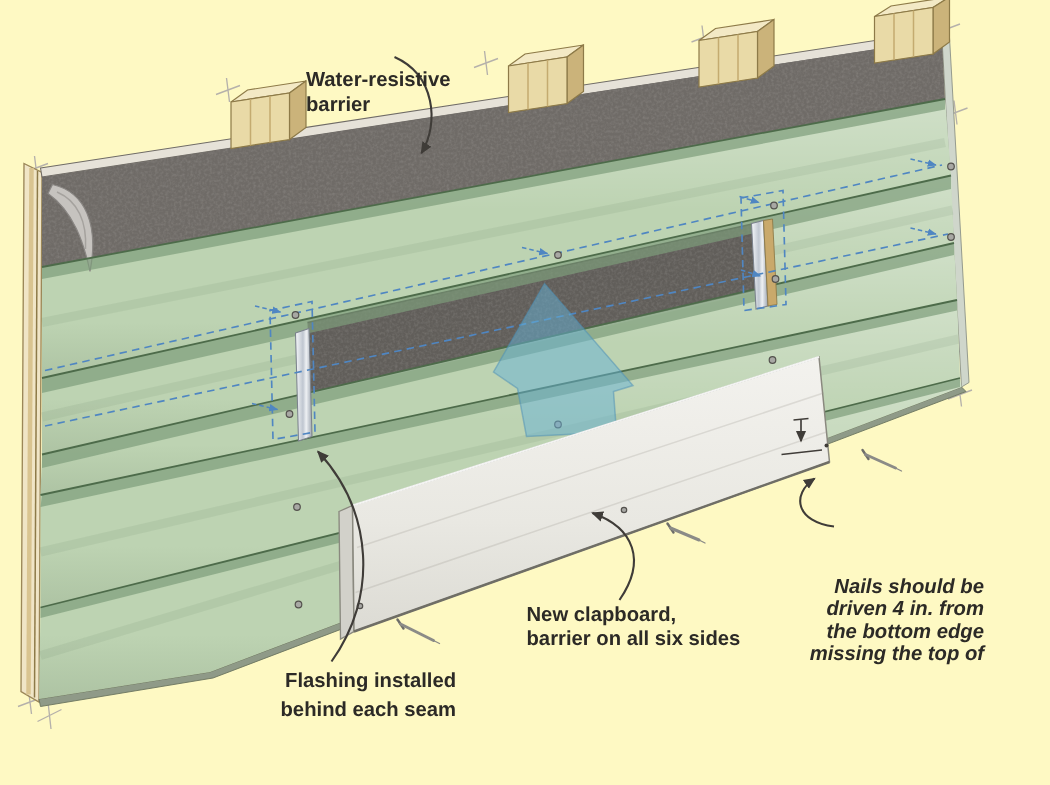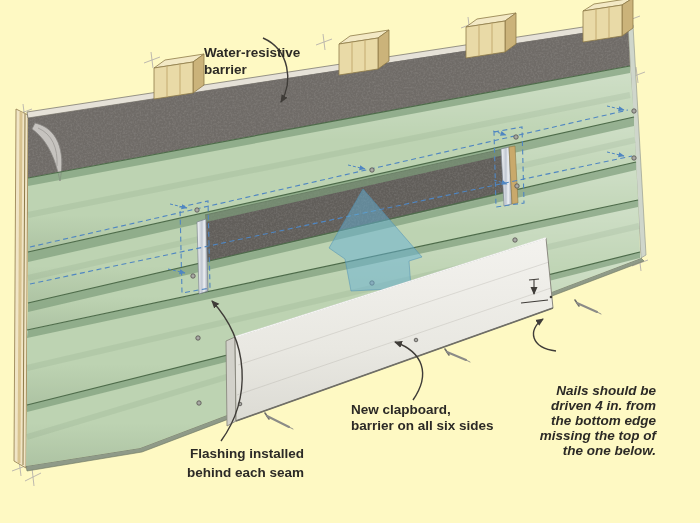--- a/index.html
+++ b/index.html
@@ -301,15 +301,14 @@
 <div class="label" style="left:351px;top:402px;">
   <span>New clapboard,</span>
   <span>barrier on all six sides</span>
 </div>
 
 <div class="label note" style="left:520px;top:347px;width:136px;margin-top:36px;">
   <span>Nails should be</span>
   <span>driven 4 in. from</span>
   <span>the bottom edge</span>
   <span>missing the top of</span>
-  <span>the one below.</span>
 </div>
 </div>
 
 </body></html>

